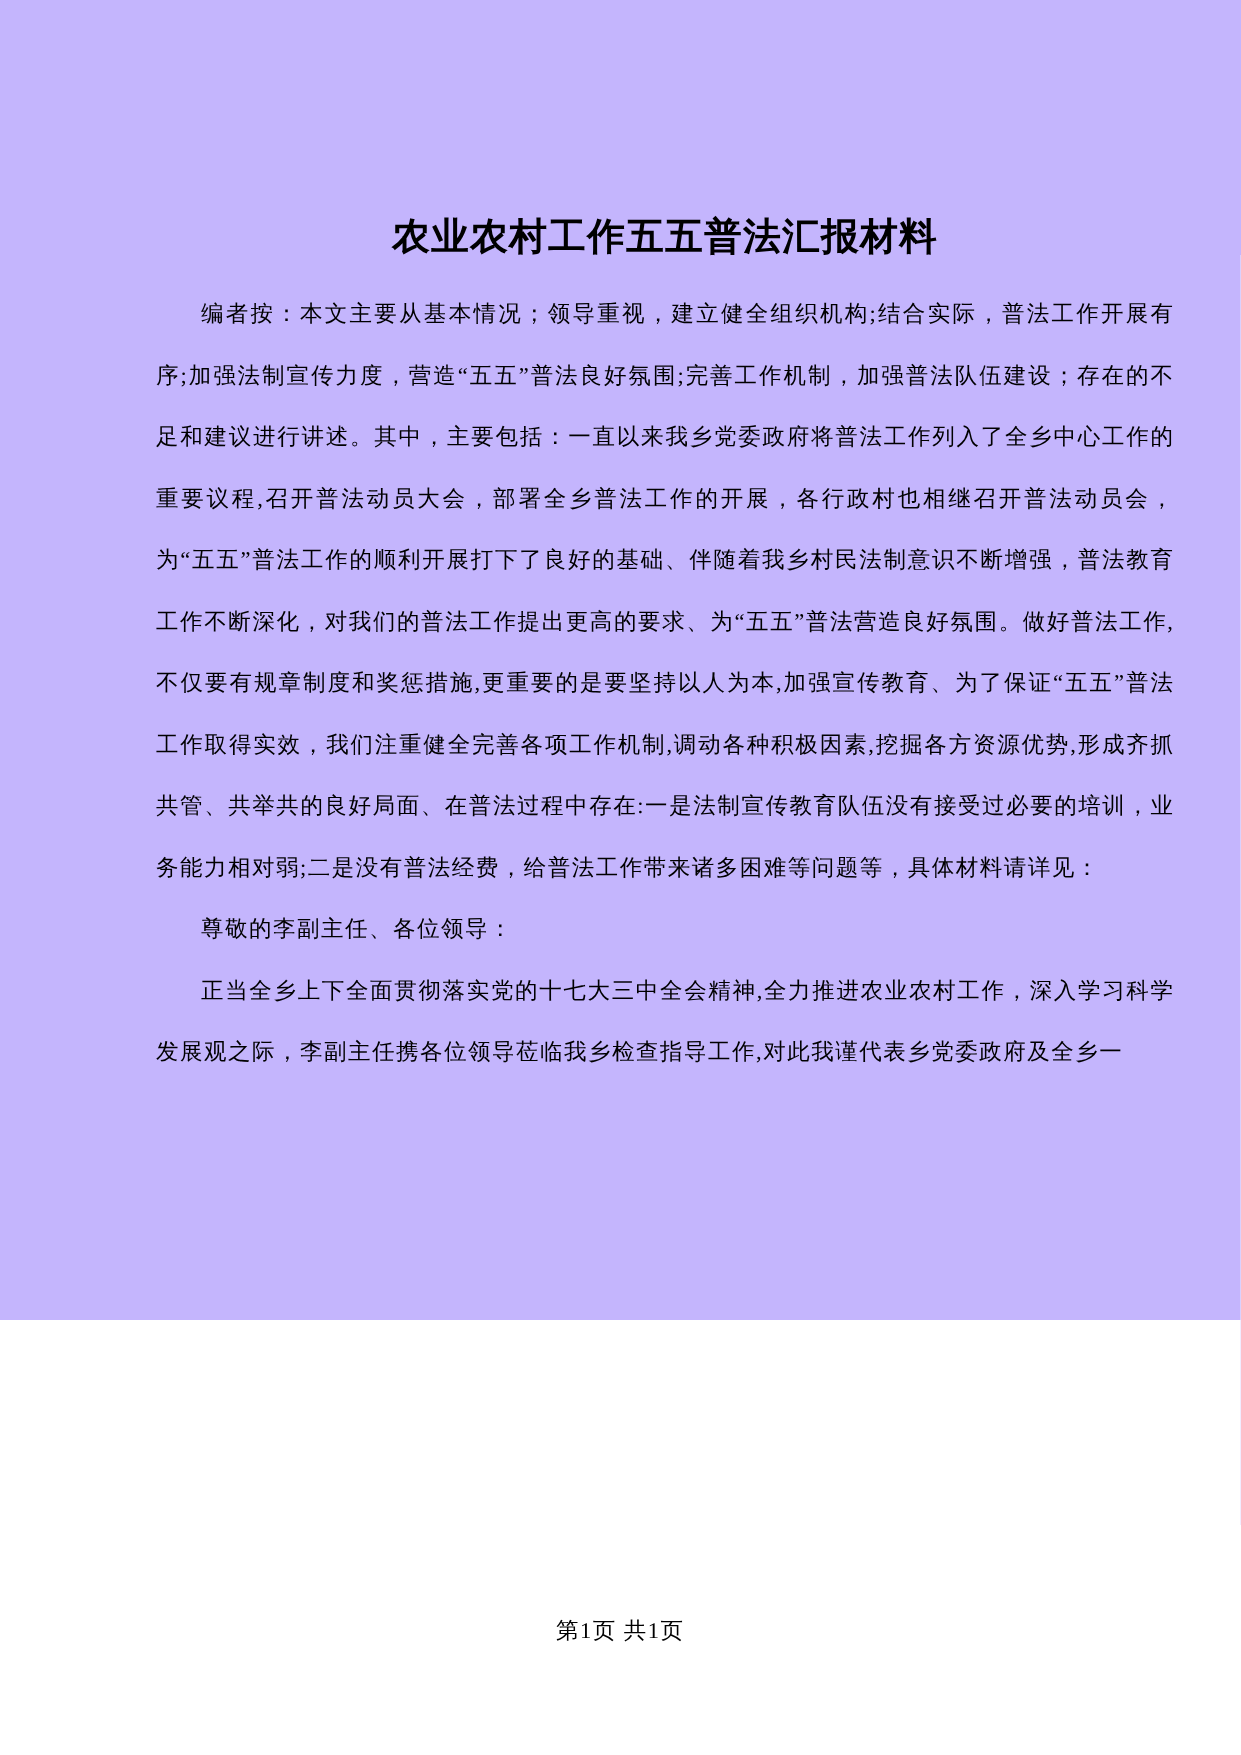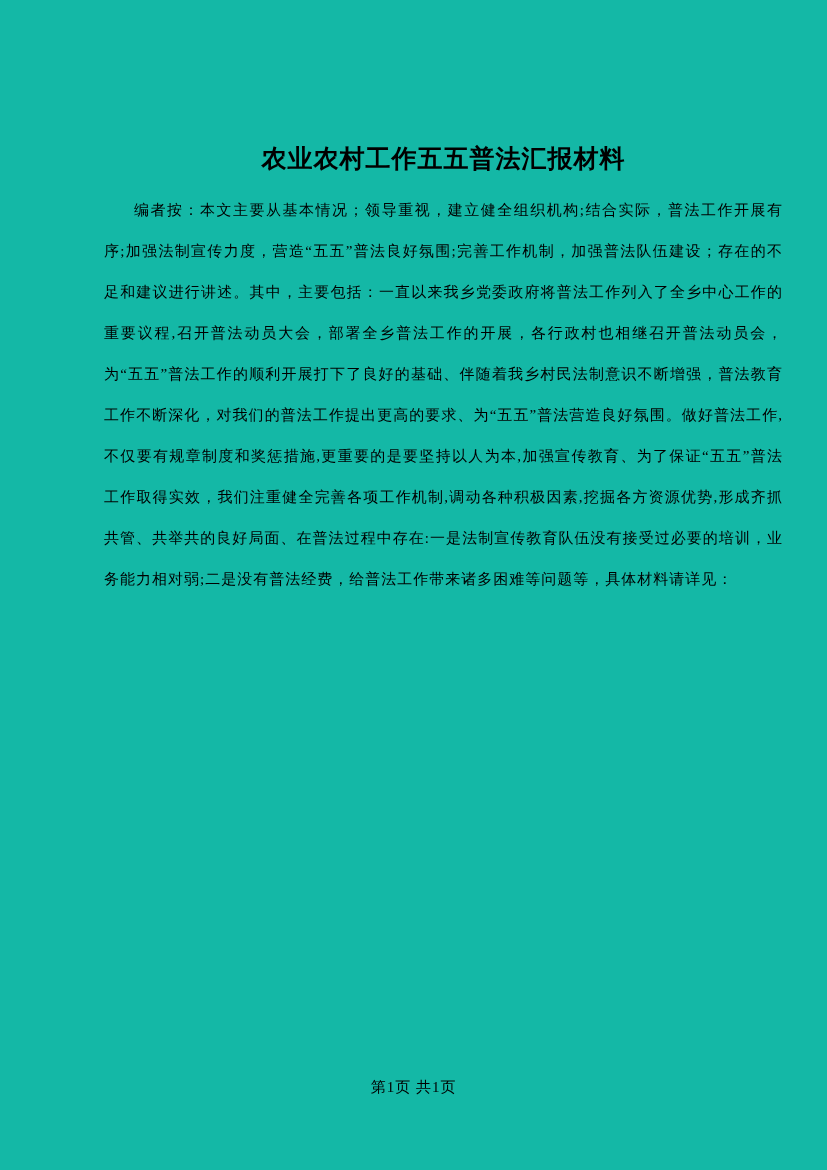--- a/index.html
+++ b/index.html
@@ -13,24 +13,24 @@
     position: relative;
     font-family: "Liberation Serif", "DejaVu Serif", serif;
     color: #000000;
     overflow: hidden;
   }
   .page {
     position: absolute;
     top: 0;
     left: 0;
     width: 827px;
-    height: 1170px;
+    height: 880px;
     box-sizing: border-box;
     padding: 142px 44px 0 104px;
-    background: #14b8a6;
+    background: #c4b5fd;
   }
   .doc-title {
     margin: 0 0 14px 0;
     text-align: center;
     font-size: 25px;
     font-weight: bold;
     letter-spacing: 1px;
     line-height: 34px;
   }
   .doc-paragraph {
@@ -52,15 +52,17 @@
     font-size: 15px;
     letter-spacing: 1px;
   }
 </style>
 </head>
 <body>
 
 <div class="page">
   <h1 class="doc-title">农业农村工作五五普法汇报材料</h1>
   <p class="doc-paragraph">编者按：本文主要从基本情况；领导重视，建立健全组织机构;结合实际，普法工作开展有序;加强法制宣传力度，营造“五五”普法良好氛围;完善工作机制，加强普法队伍建设；存在的不足和建议进行讲述。其中，主要包括：一直以来我乡党委政府将普法工作列入了全乡中心工作的重要议程,召开普法动员大会，部署全乡普法工作的开展，各行政村也相继召开普法动员会，为“五五”普法工作的顺利开展打下了良好的基础、伴随着我乡村民法制意识不断增强，普法教育工作不断深化，对我们的普法工作提出更高的要求、为“五五”普法营造良好氛围。做好普法工作,不仅要有规章制度和奖惩措施,更重要的是要坚持以人为本,加强宣传教育、为了保证“五五”普法工作取得实效，我们注重健全完善各项工作机制,调动各种积极因素,挖掘各方资源优势,形成齐抓共管、共举共的良好局面、在普法过程中存在:一是法制宣传教育队伍没有接受过必要的培训，业务能力相对弱;二是没有普法经费，给普法工作带来诸多困难等问题等，具体材料请详见：</p>
+  <p class="doc-paragraph">尊敬的李副主任、各位领导：</p>
+  <p class="doc-paragraph">正当全乡上下全面贯彻落实党的十七大三中全会精神,全力推进农业农村工作，深入学习科学发展观之际，李副主任携各位领导莅临我乡检查指导工作,对此我谨代表乡党委政府及全乡一</p>
 </div>
 
 <div class="doc-footer">第1页  共1页</div>
 
 </body></html>

